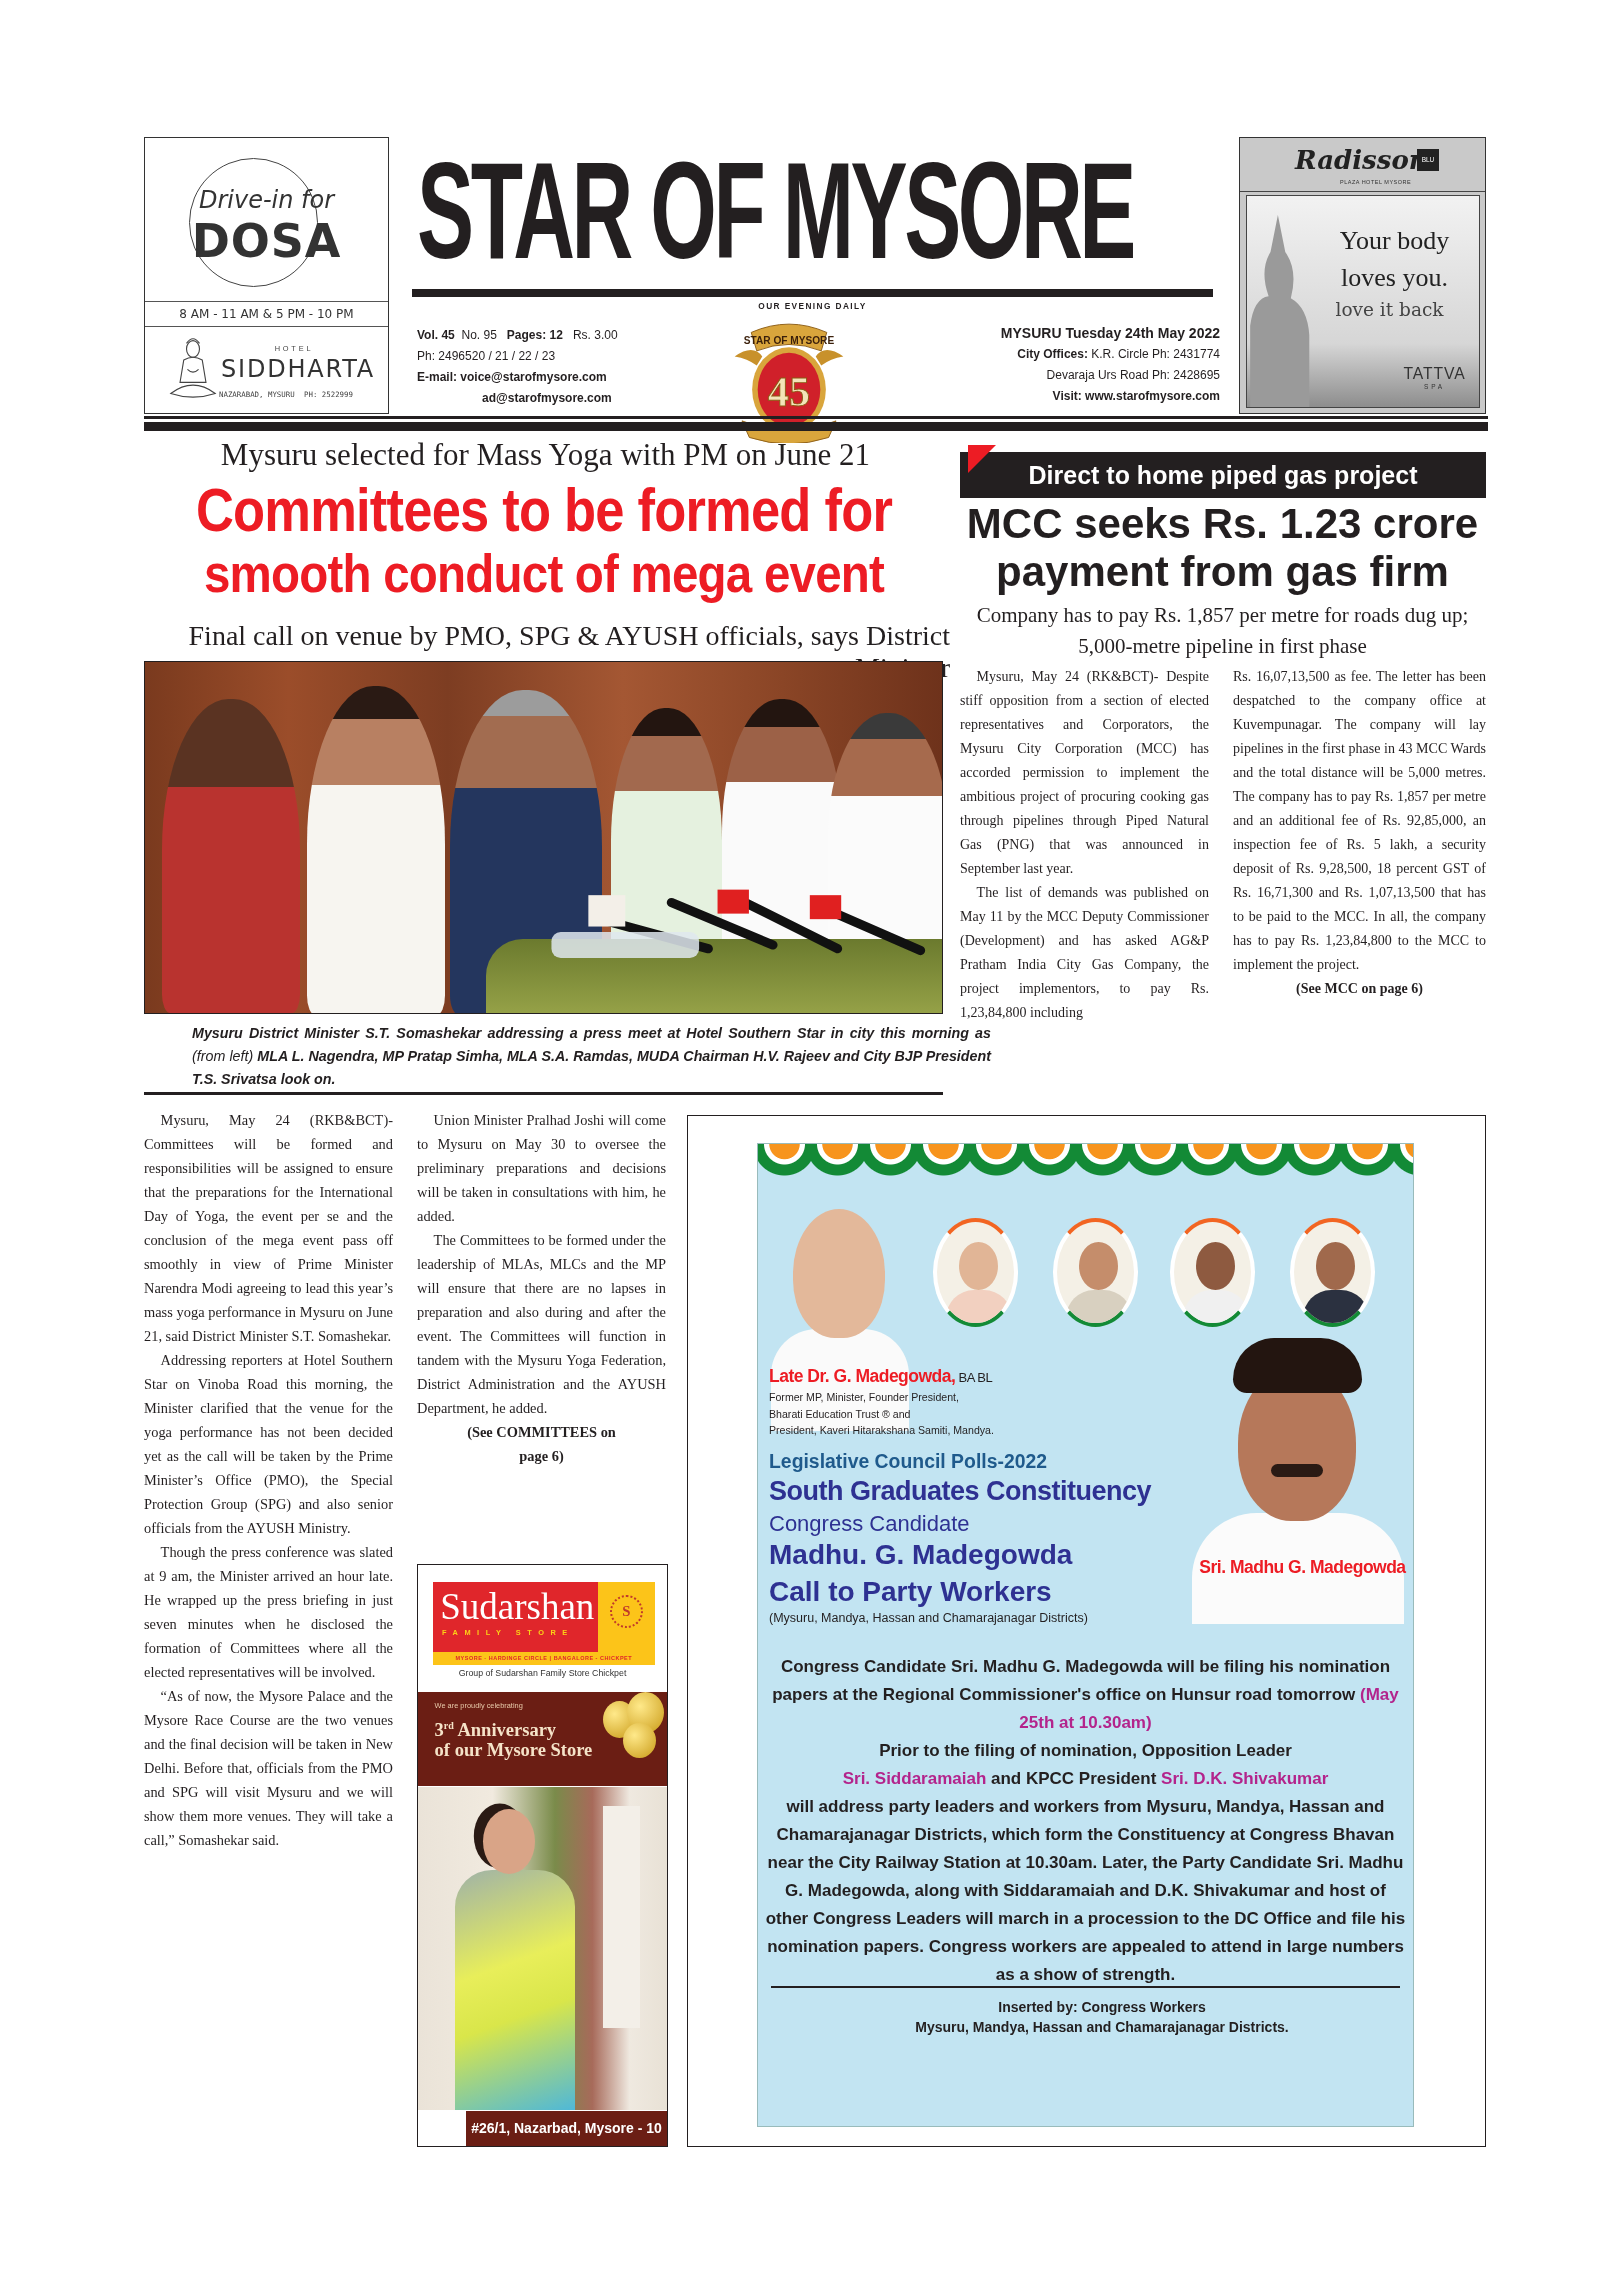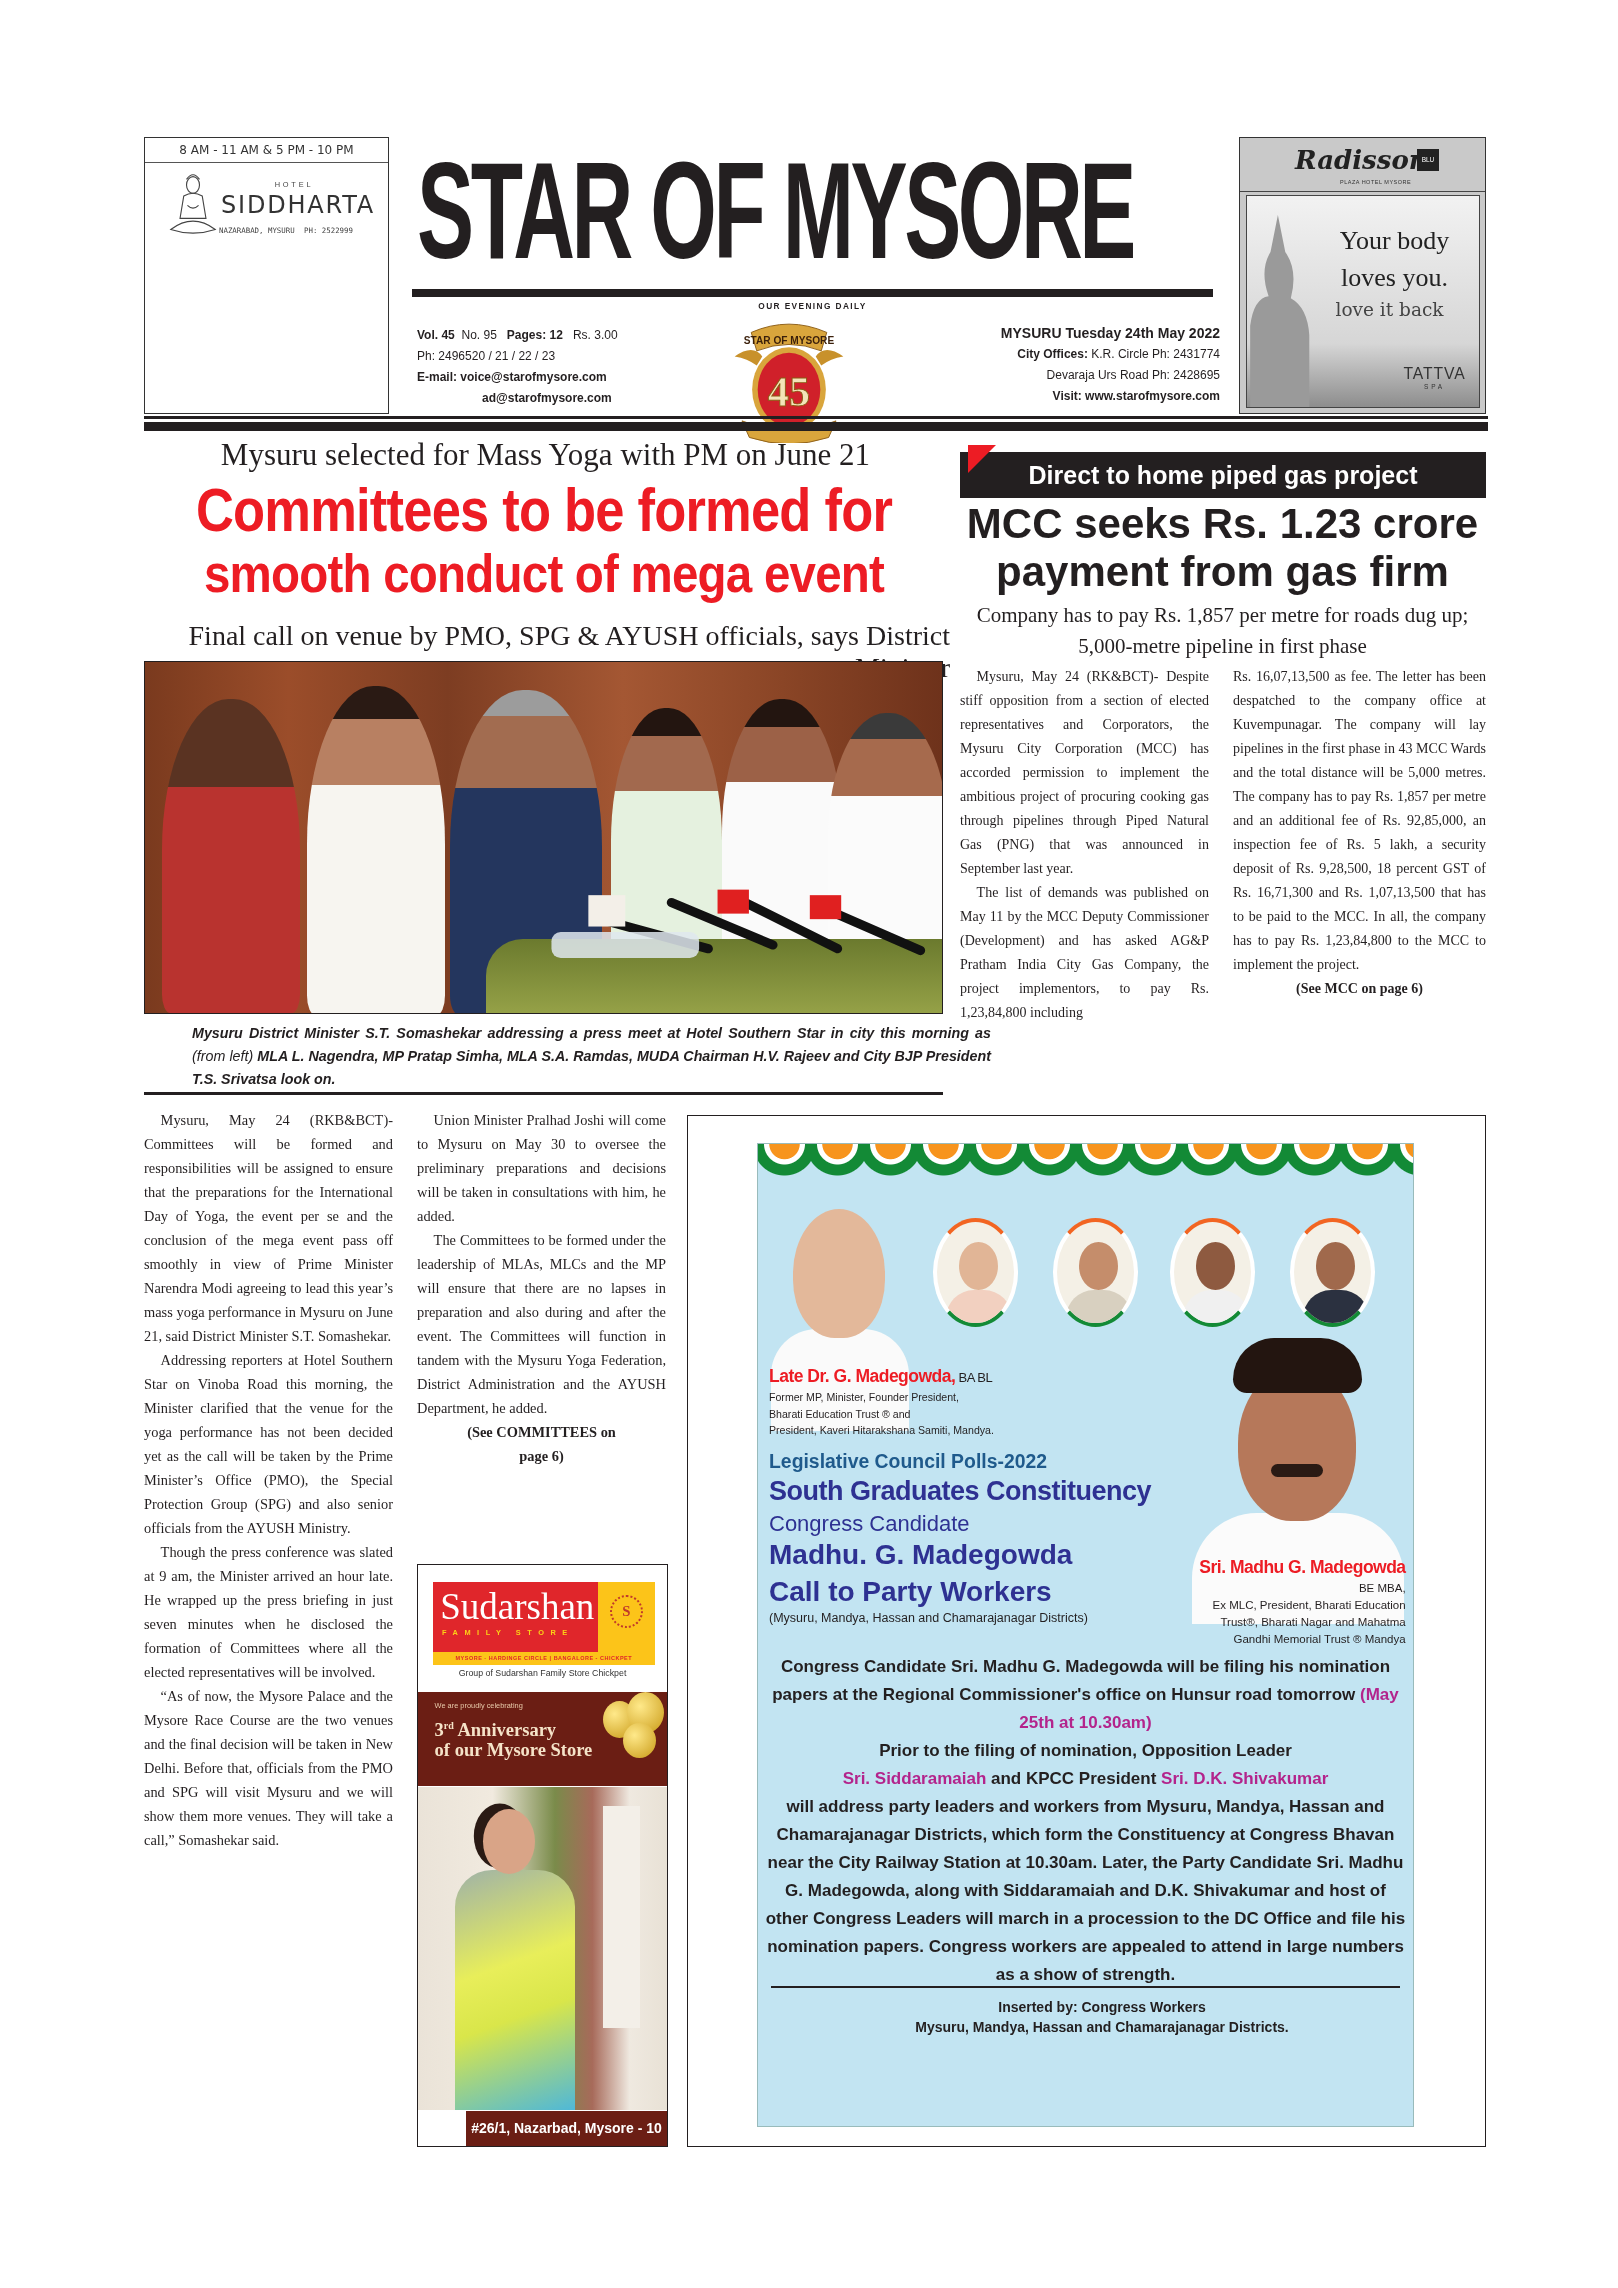--- a/index.html
+++ b/index.html
@@ -129,20 +129,25 @@
   .sri-desc { right: 7.4px; top: 436px; width: 240px; font-size: 11.5px; line-height: 17px; text-align: right; color: #231f20; }
   .notice { left: 5.5px; right: 5.5px; top: 509px; text-align: center; font-size: 17px; line-height: 28px; font-weight: bold; color: #231f20; }
   .notice .mag { color: #b3248c; }
   .ad-rule { left: 13px; right: 13px; top: 842px; height: 1.8px; background: #231f20; }
   .inserted { left: 0; right: 0; top: 853px; text-align: center; font-size: 14px; line-height: 20px; font-weight: bold; color: #231f20; padding-left: 33px; }
 </style>
 </head>
 <body>
 
 <div class="abs ad-dosa">
+  <div class="top">
+    <div class="ring"></div>
+    <div class="drive">Drive-in for</div>
+    <div class="dosa">DOSA</div>
+  </div>
   <div class="hours">8 AM - 11 AM  &amp;  5 PM - 10 PM</div>
   <div class="hotel">
     <svg class="buddha" viewBox="0 0 56 68">
       <g fill="none" stroke="#444" stroke-width="1.2">
         <ellipse cx="28" cy="14" rx="7" ry="9"></ellipse>
         <path d="M21 8 q7 -10 14 0"></path>
         <path d="M18 26 q10 -6 20 0 l4 24 h-28 z"></path>
         <path d="M4 62 q24 -18 48 0 q-24 8 -48 0 z"></path>
         <path d="M22 36 q6 6 12 0"></path>
       </g>
@@ -340,26 +345,20 @@
     <div>President, Kaveri Hitarakshana Samiti, Mandya.</div>
   </div>
   <div class="ad-t poll1">Legislative Council Polls-2022</div>
   <div class="ad-t poll2">South Graduates Constituency</div>
   <div class="ad-t cand-label">Congress Candidate</div>
   <div class="ad-t cand-name">Madhu. G. Madegowda</div>
   <div class="ad-t call">Call to Party Workers</div>
   <div class="ad-t districts">(Mysuru, Mandya, Hassan and Chamarajanagar Districts)</div>
 
   <div class="ad-t sri-name">Sri. Madhu G. Madegowda</div>
-  <div class="ad-t sri-desc">
-    <div>BE MBA,</div>
-    <div>Ex MLC, President, Bharati Education</div>
-    <div>Trust®, Bharati Nagar and Mahatma</div>
-    <div>Gandhi Memorial Trust ® Mandya</div>
-  </div>
 
   <div class="ad-t notice">
     <span>Congress Candidate Sri. Madhu G. Madegowda will be filing his nomination papers at the Regional Commissioner's office on Hunsur road tomorrow </span><span class="mag">(May 25th at 10.30am)</span><br>
     <span>Prior to the filing of nomination, Opposition Leader</span><br>
     <span class="mag">Sri. Siddaramaiah</span><span> and KPCC President </span><span class="mag">Sri. D.K. Shivakumar</span><br>
     <span>will address party leaders and workers from Mysuru, Mandya, Hassan and Chamarajanagar Districts, which form the Constituency at Congress Bhavan near the City Railway Station at 10.30am. Later, the Party Candidate Sri. Madhu G. Madegowda, along with Siddaramaiah and D.K. Shivakumar and host of other Congress Leaders will march in a procession to the DC Office and file his nomination papers. Congress workers are appealed to attend in large numbers as a show of strength.</span>
   </div>
   <div class="ad-t ad-rule"></div>
   <div class="ad-t inserted">
     <div>Inserted by: Congress Workers</div>

